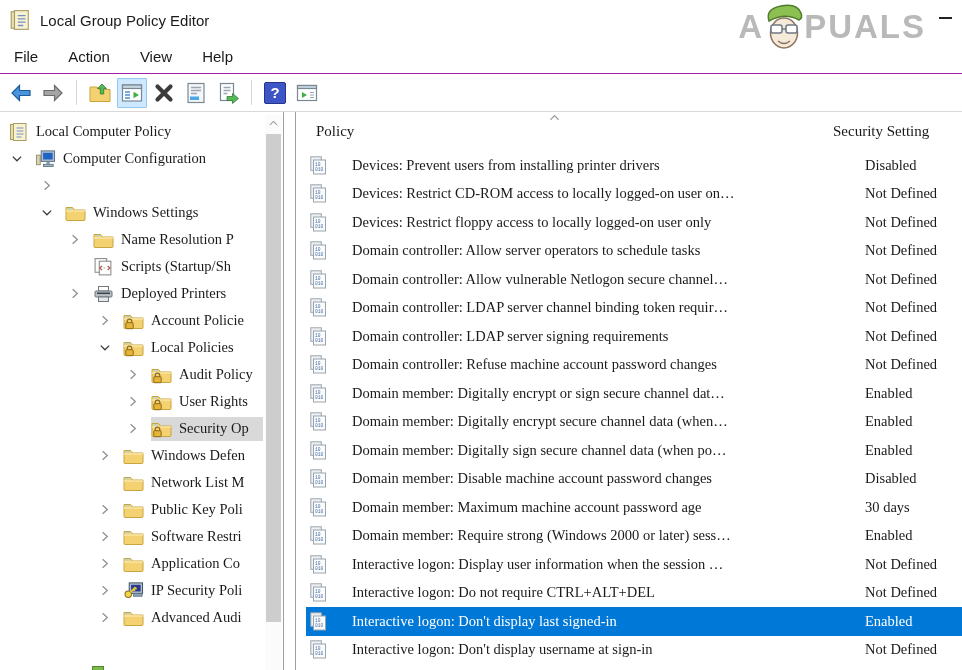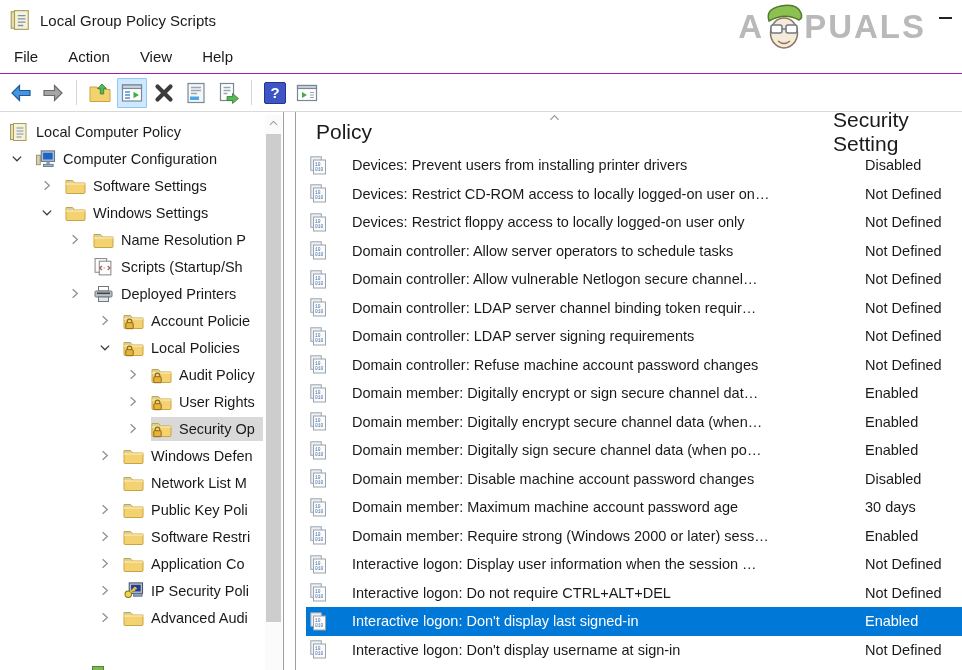--- a/index.html
+++ b/index.html
@@ -30,21 +30,21 @@
   .toolbar { height:38px; display:flex; align-items:center; padding-left:5px;
     border-bottom:1px solid #d9d9d9; flex:0 0 auto; }
   .tb-btn { width:30px; height:30px; display:flex; align-items:center; justify-content:center; margin:0 1px; }
   .tb-btn svg { width:24px; height:24px; }
   .tb-btn.active { background:#cde8ff; border:1px solid #92c7ef; border-radius:1px; }
   .tb-sep { width:1px; height:25px; background:#d6d6d6; margin:0 7px; }
   .help-box { width:22px; height:22px; background:#3d55c5; border:1px solid #27348b; border-radius:2px;
     color:#fff; font-weight:bold; font-size:15px; display:flex; align-items:center; justify-content:center; }
 
   
-  .main { flex:1; display:flex; min-height:0; }
+  .main { flex:1; display:flex; min-height:0;font-family:Liberation Serif, serif; }
   .tree-panel { width:284px; border-right:1px solid #9aa0a6; position:relative; padding-top:6px; overflow:hidden; }
   .gutter { width:12px; border-right:1px solid #9aa0a6; }
   .list-panel { flex:1; position:relative; overflow:hidden; }
 
   
   .trow { height:27px; display:flex; align-items:center; width:263px; overflow:hidden; white-space:nowrap; cursor:default; }
   .pl0 { padding-left:8px; } .pl1 { padding-left:10px; } .pl2 { padding-left:40px; }
   .pl3 { padding-left:68px; } .pl4 { padding-left:98px; } .pl5 { padding-left:126px; }
   .chev { flex:0 0 25px; width:25px; display:flex; align-items:center; }
   .chev svg { width:13px; height:13px; }
@@ -56,21 +56,21 @@
 
   
   .tscroll { position:absolute; right:1px; top:3px; bottom:0; width:17px; background:#fbfbfb; }
   .tscroll .arr { height:16px; display:flex; align-items:center; justify-content:center; }
   .tscroll .arr svg { width:11px; height:8px; }
   .thumb { position:absolute; top:19px; left:1px; width:15px; height:488px; background:#cdcdcd; }
 
   
   .scrollhint { position:absolute; top:1px; left:252px; }
   .scrollhint svg { width:13px; height:9px; }
-  .lheader { height:39px; display:flex; align-items:center; padding-left:20px; font-size:21px; }
+  .lheader { height:39px; display:flex; align-items:center; padding-left:20px; font-size:15px; }
   .lh-policy { width:517px; cursor:default; }
   .lh-setting { flex:1; cursor:default; }
   .lrow { height:28.5px; display:flex; align-items:center; margin-left:10px; padding-left:4px; cursor:default;gap:16px; }
   .picon { flex:0 0 17px; width:17px; height:19px; margin-right:9px; }
   .ptext { width:491px; overflow:hidden; white-space:nowrap; }
   .stext { flex:1; padding-left:6px; overflow:hidden; white-space:nowrap; }
   .lrow.selected { background:#0078d7; color:#ffffff; }
 </style>
 </head>
 <body>
@@ -187,21 +187,21 @@
     </symbol>
   </defs>
 </svg>
 
 <div class="window">
 
   <div class="titlebar">
     <svg class="title-icon">
         <use href="#i-scroll"></use>
       </svg>
-    <span class="title-text">Local Group Policy Scripts</span>
+    <span class="title-text">Local Group Policy Editor</span>
     <div class="watermark">
       <span>A</span>
       <svg class="wm-face">
           <use href="#i-face"></use>
         </svg>
       <span>PUALS</span>
     </div>
     <div class="minimize"></div>
   </div>
 
@@ -284,26 +284,20 @@
             </svg>
             <span class="tlabel">Computer Configuration</span>
           </span>
       </div>
       <div class="trow pl2">
         <span class="chev">
             <svg>
               <use href="#i-chev-r"></use>
             </svg>
           </span>
-        <span class="hl">
-            <svg class="ticon">
-              <use href="#i-folder"></use>
-            </svg>
-            <span class="tlabel">Software Settings</span>
-          </span>
       </div>
       <div class="trow pl2">
         <span class="chev">
             <svg>
               <use href="#i-chev-d"></use>
             </svg>
           </span>
         <span class="hl">
             <svg class="ticon">
               <use href="#i-folder"></use>

